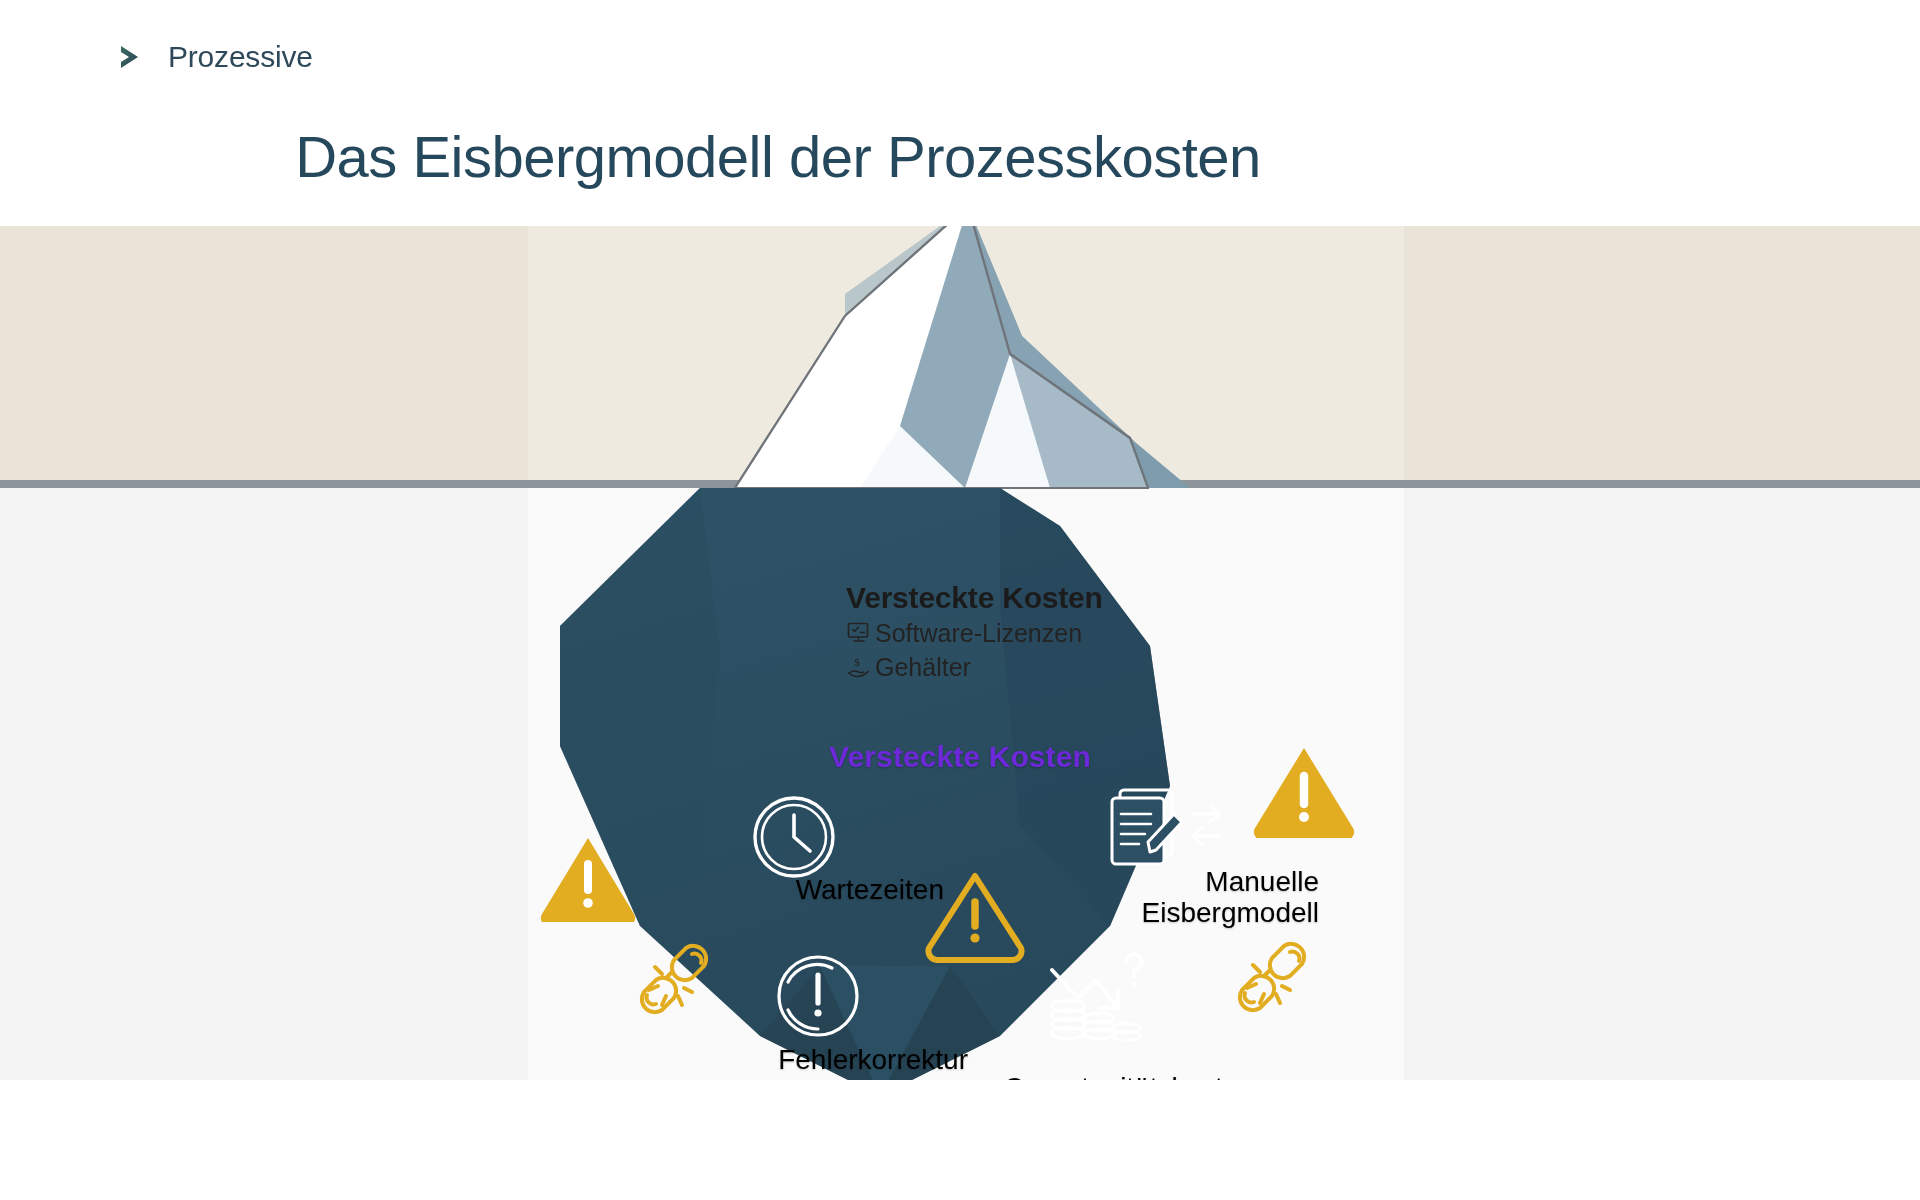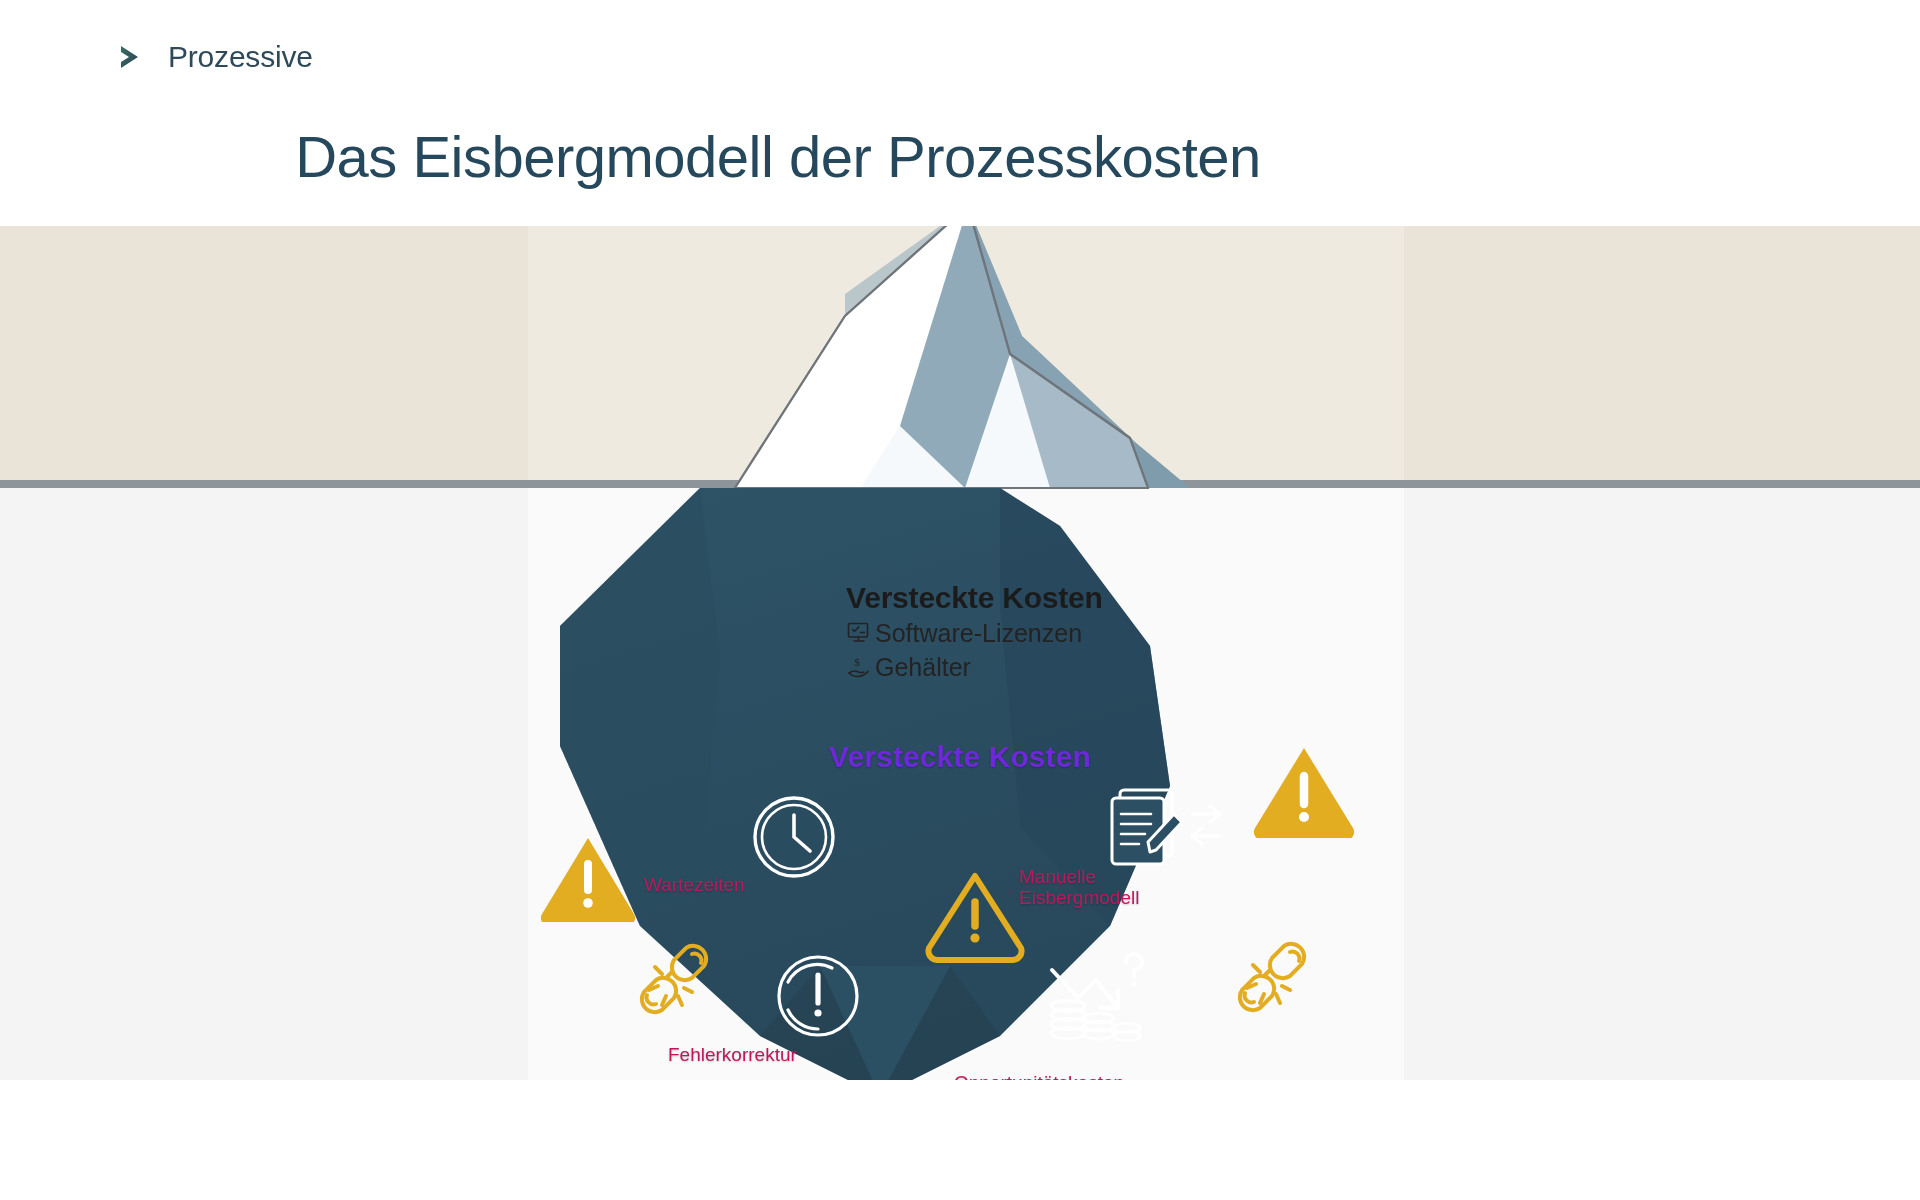--- a/index.html
+++ b/index.html
@@ -74,22 +74,22 @@
   }
   .visible-item .vi-ico { width:26px; height:26px; flex:0 0 26px; }
 
   .hidden-title {
     position:absolute; left:0; top:514px; width:1920px; text-align:center;
     font-size:30px; font-weight:700; color:#6d28d9;
     letter-spacing:0.1px;
     text-shadow:0 1px 2px rgba(0,0,0,.25);
   }
   .node-label {
-    position:absolute; text-align:left;
-    font-size:19px; font-weight:400; color:#be185d;
+    position:absolute; text-align:right;
+    font-size:28px; font-weight:400; color:#000000;
     line-height:1.12;
     text-shadow:0 1px 2px rgba(0,0,0,.22);
   }
   .icon-abs { position:absolute; }
 </style>
 </head>
 <body>
 
 <div class="page">
 

